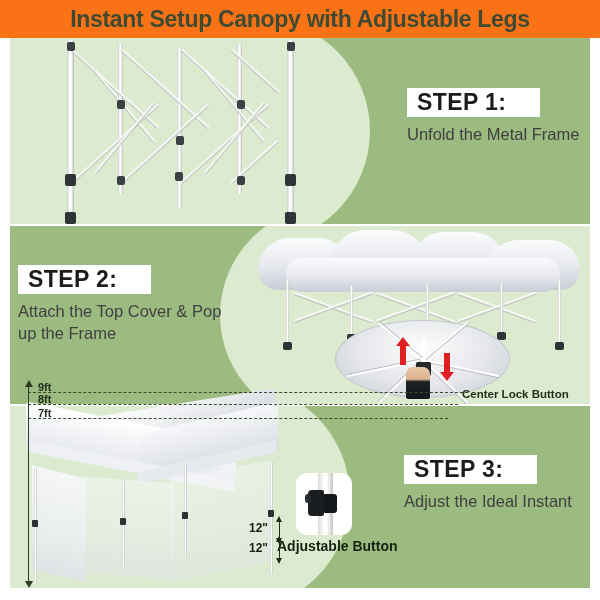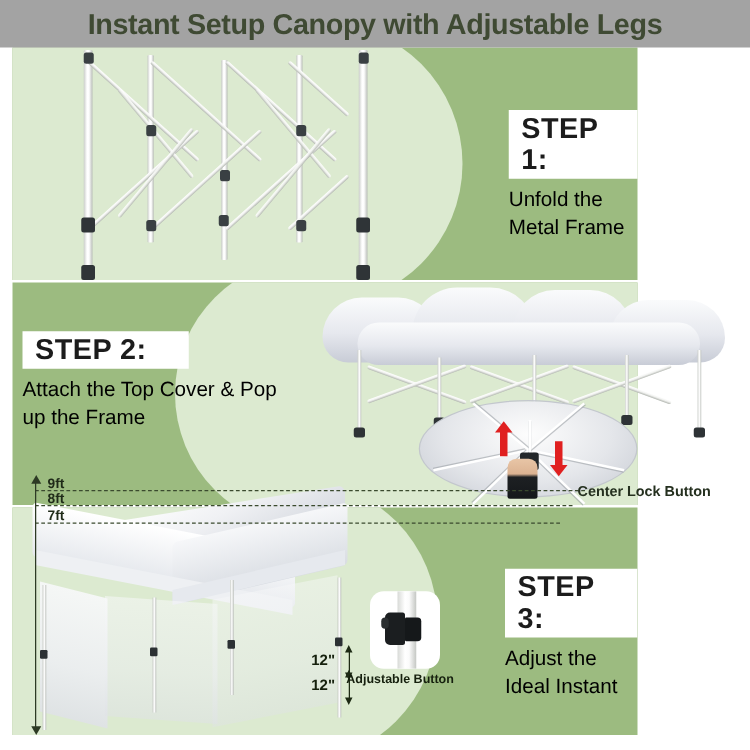--- a/index.html
+++ b/index.html
@@ -19,37 +19,37 @@
   }
 
   
   .title-bar {
     position: absolute;
     left: 0; top: 0;
     width: 600px; height: 38px;
     display: flex;
     align-items: center;
     justify-content: center;
-    background: #a3a3a3;
+    background: #f97316;
     z-index: 40;
   }
   .title-text {
     font-family: "Liberation Sans", sans-serif;
     font-weight: bold;
     font-size: 23px;
     letter-spacing: -0.3px;
     color: #3f4a33;
     white-space: nowrap;
   }
 
   
   .section {
     position: absolute;
     left: 10px;
-    width: 500px;
+    width: 580px;
     background: #9cbb80;
     overflow: hidden;
   }
   #section-1 { top: 38px;  height: 186px; }
   #section-2 { top: 226px; height: 178px; }
   #section-3 { top: 406px; height: 182px; }
 
   
   .panel-light {
     position: absolute;
@@ -86,21 +86,21 @@
     font-weight: bold;
     font-size: 23px;
     color: #1c1c1c;
     letter-spacing: 0.4px;
     line-height: 1.05;
   }
   .step-desc {
     margin-top: 7px;
     font-family: "Liberation Sans", sans-serif;
     font-size: 16.5px;
-    color: #000000;
+    color: #404040;
     line-height: 1.33;
     max-width: 210px;
   }
   #step-1-block { left: 407px; top: 88px; }
   #step-2-block { left: 18px;  top: 265px; }
   #step-3-block { left: 404px; top: 461px; }
   #step-2-block .step-desc { max-width: 220px; }
 
   
   .art { position: absolute; z-index: 10; }
@@ -330,21 +330,21 @@
     left: 9px; top: 21px;
     width: 6px; height: 9px;
     background: #2a2e30;
     border-radius: 3px;
   }
   .button-caption {
     position: absolute;
     left: 277px; top: 538px;
     font-family: "Liberation Sans", sans-serif;
     font-weight: bold;
-    font-size: 10px;
+    font-size: 14px;
     color: #16200e;
     z-index: 29;
     white-space: nowrap;
   }
 </style>
 </head>
 <body>
 
 <div id="infographic">
 

